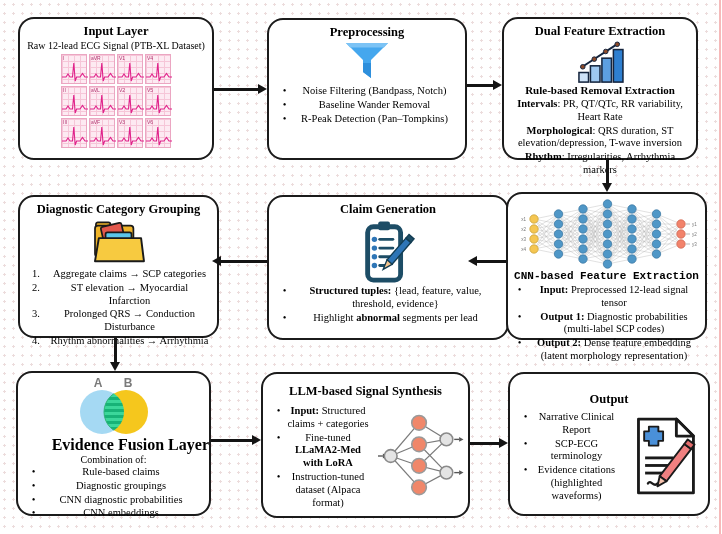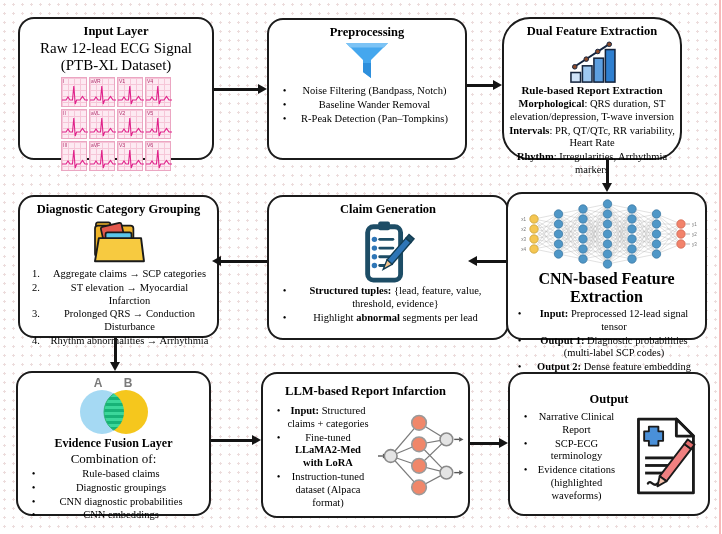--- a/index.html
+++ b/index.html
@@ -2,21 +2,21 @@
 <html><head>
 <meta charset="utf-8">
 <style>
   html,body{margin:0;padding:0;}
   body{font-family:"Liberation Serif",serif;background:#fff;}
   #stage{position:relative;width:722px;height:534px;background:#fff;overflow:hidden;
     background-image:radial-gradient(circle,#ecdcdc 1px,transparent 1.2px);
     background-size:9px 9px;}
   .box{position:absolute;background:#fff;border:2.5px solid #1b1b1b;border-radius:16px;box-sizing:border-box;}
   .box-title{font-weight:bold;font-size:12.5px;text-align:center;margin:5px 4px 1px;color:#000;}
-  .box-subtitle{font-size:13px;text-align:center;margin:0 2px;color:#000;}
+  .box-subtitle{font-size:10px;text-align:center;margin:0 2px;color:#000;}
   .icon-wrap{display:flex;justify-content:center;align-items:center;}
   ul.blist,ol.nlist,ul.plain{list-style:none;margin:2px 0 0;padding:0 8px;}
   .blist li,.nlist li,.plain li{display:flex;font-size:10.5px;line-height:1.22;margin:1px 0;color:#000;}
   .blist .mk{width:15px;flex:0 0 15px;text-align:center;}
   .blist .mk::before{content:"\2022";}
   ol.nlist{counter-reset:n;}
   .nlist li{counter-increment:n;}
   .nlist .mk{width:18px;flex:0 0 18px;text-align:left;padding-left:4px;}
   .nlist .mk::before{content:counter(n) ".";}
   .plain li{display:block;text-align:center;}
@@ -30,30 +30,30 @@
   .ecg-lbl{position:absolute;top:0;left:1px;font-size:5px;color:#b0336e;font-family:"Liberation Sans",sans-serif;}
   .ecg-cell svg{position:absolute;left:0;top:0;}
   
   .aline{position:absolute;background:#141414;}
   .ahead{position:absolute;width:0;height:0;}
   .ahead.right{border-top:5px solid transparent;border-bottom:5px solid transparent;border-left:9px solid #141414;}
   .ahead.left{border-top:5px solid transparent;border-bottom:5px solid transparent;border-right:9px solid #141414;}
   .ahead.down{border-left:5px solid transparent;border-right:5px solid transparent;border-top:9px solid #141414;}
   .cols{display:flex;align-items:center;}
   .edge-line{position:absolute;right:1px;top:0;width:2px;height:534px;background:#f4a8a8;opacity:.8;}
-  .small-title{font-size:16px;}
+  .small-title{font-size:11px;font-family:Liberation Mono, monospace;}
 </style>
 </head>
 <body>
 
 <div id="stage">
 
   <div class="box" style="left:18px;top:17px;width:196px;height:143px;">
     <div class="box-title">Input Layer</div>
-    <div class="box-subtitle" style="font-size:15px;">Raw 12-lead ECG Signal (PTB-XL Dataset)</div>
+    <div class="box-subtitle" style="font-size:10px;">Raw 12-lead ECG Signal (PTB-XL Dataset)</div>
     <div id="ecg-grid">
         <div class="ecg-cell">
           <span class="ecg-lbl">I</span>
           <svg width="26" height="30" viewBox="0 0 26 30">
             <polyline points="0,22 4,22 6,19 8,22 10.5,22 11.8,8 13.2,26 14.6,22 18,22 20.5,18.5 23,22 26,22" fill="none" stroke="#e0218a" stroke-width="1.1"></polyline>
           </svg>
         </div>
         <div class="ecg-cell">
           <span class="ecg-lbl">aVR</span>
           <svg width="26" height="30" viewBox="0 0 26 30">
@@ -141,39 +141,39 @@
           <span class="mk"></span>
           <span class="tx">Baseline Wander Removal</span>
         </li>
         <li>
           <span class="mk"></span>
           <span class="tx">R-Peak Detection (Pan–Tompkins)</span>
         </li>
       </ul>
   </div>
 
-  <div class="box" style="left:502px;top:17px;width:180px;height:143px;border-radius:28px;">
+  <div class="box" style="left:502px;top:17px;width:196px;height:143px;">
     <div class="box-title">Dual Feature Extraction</div>
     <div class="icon-wrap">
       <svg width="52" height="44" viewBox="0 0 54 46">
         <rect x="5" y="34" width="10" height="10" fill="#cfe3f8" stroke="#14243d" stroke-width="1.6"></rect>
         <rect x="17" y="27" width="10" height="17" fill="#9ec8f0" stroke="#14243d" stroke-width="1.6"></rect>
         <rect x="29" y="19" width="10" height="25" fill="#5d9fe0" stroke="#14243d" stroke-width="1.6"></rect>
         <rect x="41" y="10" width="10" height="34" fill="#2e7fd0" stroke="#14243d" stroke-width="1.6"></rect>
         <line x1="7" y1="29" x2="47" y2="3" stroke="#14243d" stroke-width="2"></line>
         <circle cx="9" cy="28" r="2.4" fill="#8b4a2a" stroke="#14243d" stroke-width="1"></circle>
         <circle cx="21" cy="20" r="2.4" fill="#8b4a2a" stroke="#14243d" stroke-width="1"></circle>
         <circle cx="33" cy="12" r="2.4" fill="#8b4a2a" stroke="#14243d" stroke-width="1"></circle>
         <circle cx="45" cy="4.5" r="2.4" fill="#8b4a2a" stroke="#14243d" stroke-width="1"></circle>
       </svg>
     </div>
-    <div class="box-title" style="font-size:11px;margin:0;">Rule-based Report Extraction</div>
+    <div class="box-title" style="font-size:11px;margin:0;">Rule-based Removal Extraction</div>
     <ul class="plain" style="padding:0 5px;">
+        <li><span class="tx"><b>Intervals</b><span>: PR, QT/QTc, RR variability, Heart Rate</span></span></li>
         <li><span class="tx"><b>Morphological</b><span>: QRS duration, ST elevation/depression, T-wave inversion</span></span></li>
-        <li><span class="tx"><b>Intervals</b><span>: PR, QT/QTc, RR variability, Heart Rate</span></span></li>
         <li><span class="tx"><b>Rhythm</b><span>: Irregularities, Arrhythmia markers</span></span></li>
       </ul>
   </div>
 
   <div class="box" style="left:18px;top:195px;width:201px;height:143px;">
     <div class="box-title">Diagnostic Category Grouping</div>
     <div class="icon-wrap">
       <svg width="56" height="48" viewBox="0 0 58 50">
         <rect x="5" y="4.5" width="15" height="9" rx="2" fill="#f0b429" stroke="#1a1a1a" stroke-width="1.8"></rect>
         <rect x="4" y="8" width="40" height="32" rx="3" fill="#f0b429" stroke="#1a1a1a" stroke-width="1.8"></rect>
@@ -492,21 +492,21 @@
               <circle cx="40" cy="36" r="22"></circle>
             </clipPath>
         </defs>
         <text x="36" y="11" text-anchor="middle" font-family="Liberation Sans,sans-serif" font-weight="bold" font-size="12" fill="#7a7a7a">A</text>
         <text x="66" y="11" text-anchor="middle" font-family="Liberation Sans,sans-serif" font-weight="bold" font-size="12" fill="#7a7a7a">B</text>
         <circle cx="40" cy="36" r="22" fill="#a5d9f3"></circle>
         <circle cx="64" cy="36" r="22" fill="#f5c71d"></circle>
         <circle cx="64" cy="36" r="22" fill="url(#vstripes)" clip-path="url(#leftC)" stroke="#2bb381" stroke-width="1"></circle>
       </svg>
     </div>
-    <div class="box-title" style="font-size:12px;margin:0;">Evidence Fusion Layer</div>
+    <div class="box-title" style="font-size:16px;margin:0;text-align:right;">Evidence Fusion Layer</div>
     <div class="box-subtitle">Combination of:</div>
     <ul class="blist" style="margin-top:0;">
         <li>
           <span class="mk"></span>
           <span class="tx">Rule-based claims</span>
         </li>
         <li>
           <span class="mk"></span>
           <span class="tx">Diagnostic groupings</span>
         </li>
@@ -515,21 +515,21 @@
           <span class="tx">CNN diagnostic probabilities</span>
         </li>
         <li>
           <span class="mk"></span>
           <span class="tx">CNN embeddings</span>
         </li>
       </ul>
   </div>
 
   <div class="box" style="left:261px;top:372px;width:209px;height:146px;">
-    <div class="box-title" style="margin-top:10px;">LLM-based Report Infarction</div>
+    <div class="box-title" style="margin-top:10px;">LLM-based Signal Synthesis</div>
     <div class="cols" style="padding:2px 4px 0 0;">
       <ul class="blist" style="flex:1 1 auto;">
           <li>
             <span class="mk"></span>
             <span class="tx"><b>Input:</b><span> Structured claims + categories</span></span>
           </li>
           <li>
             <span class="mk"></span>
             <span class="tx"><span>Fine-tuned </span><b>LLaMA2-Med with LoRA</b></span>
           </li>

